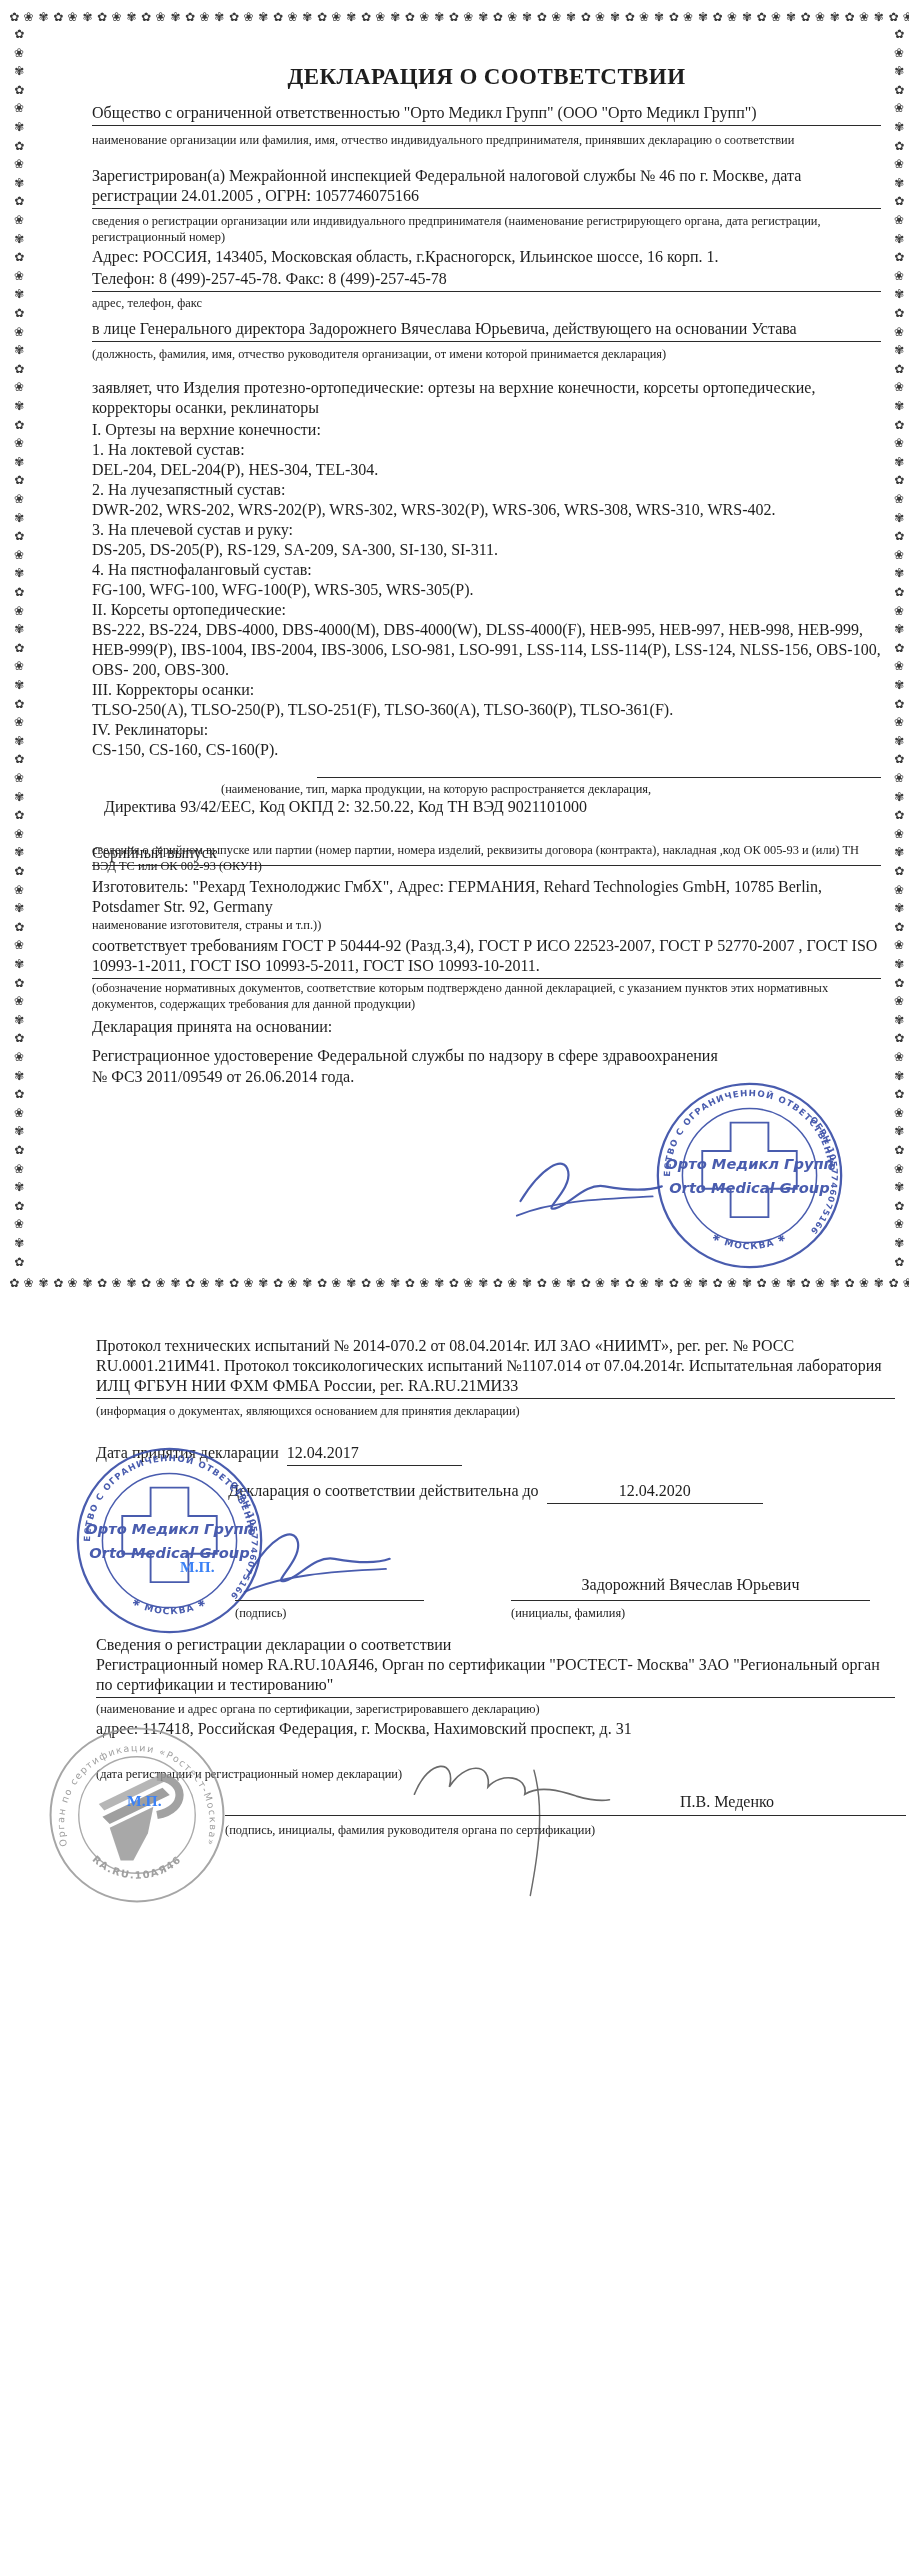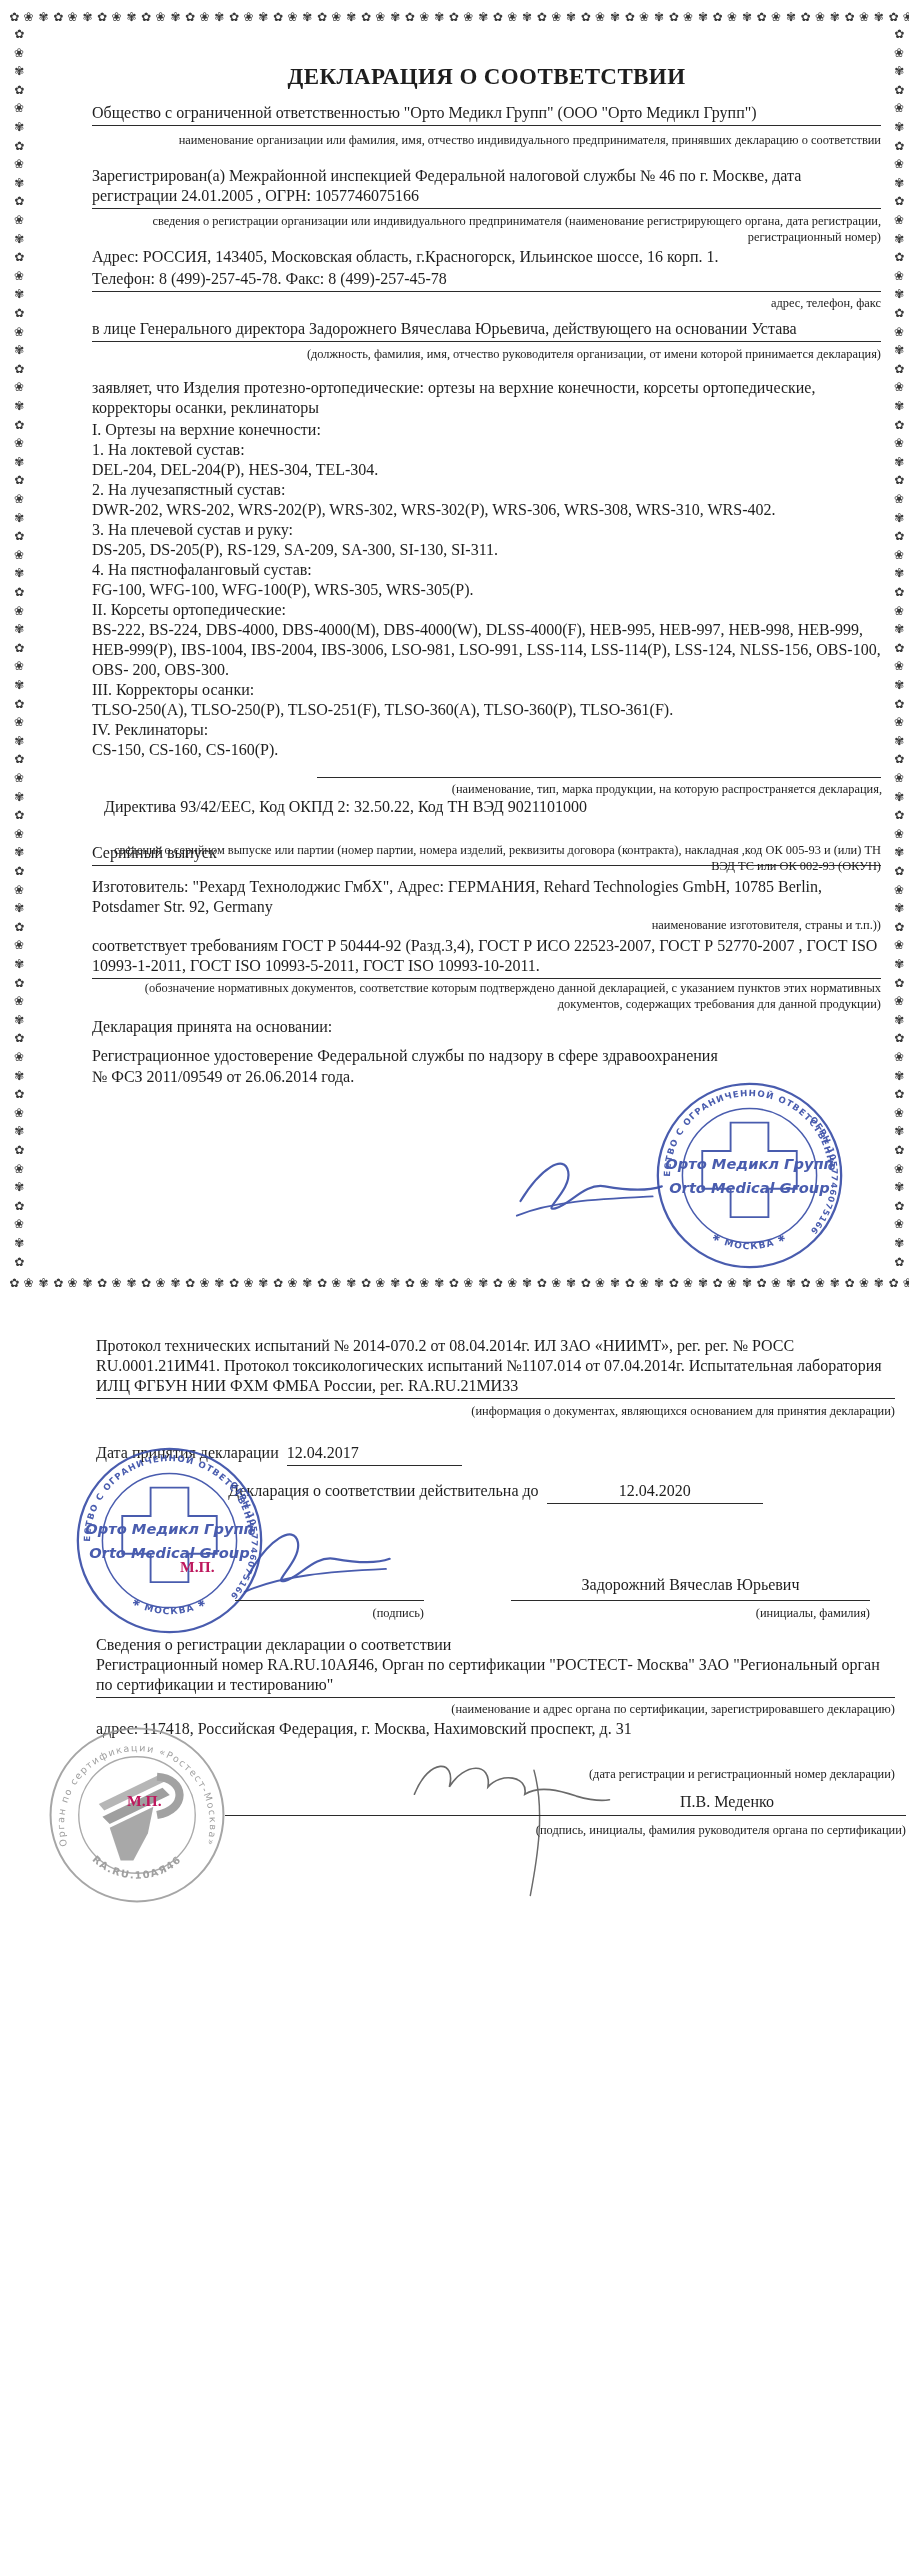--- a/index.html
+++ b/index.html
@@ -1,31 +1,31 @@
 <!DOCTYPE html>
 <html style="font-size:14.7px"><head>
 <meta charset="utf-8">
 <style>
   html,body{margin:0;padding:0;background:#fff;}
   .page{position:relative;width:920px;height:2576px;background:#ffffff;overflow:hidden;
         font-family:"Liberation Serif",serif;color:#1e1e1e;}
   .abs{position:absolute;}
   .t{font-size:16px;line-height:20px;}
-  .small{font-size:12.4px;line-height:16px;text-align:right;color:#232323;}
+  .small{font-size:12.4px;line-height:16px;text-align:left;color:#232323;}
   .ul{border-bottom:1.3px solid #2b2b2b;padding-bottom:1.8px;}
   .hr{position:absolute;border-top:1.3px solid #2b2b2b;height:0;}
   .title{font-size:23px;font-weight:bold;text-align:center;letter-spacing:0.4px;}
   .bstrip{position:absolute;color:#3a3a3a;font-family:"DejaVu Sans",sans-serif;
           font-size:12px;letter-spacing:4.6px;overflow:hidden;white-space:nowrap;}
   .bh{left:0;right:0;height:20px;line-height:20px;}
   .bv{top:20px;bottom:20px;width:20px;line-height:20px;}
   .bvl{writing-mode:vertical-lr;}
   .bvr{writing-mode:vertical-rl;}
   .stamp{position:absolute;opacity:.92;}
-  .mp{font-size:15.6px;font-weight:bold;color:#be185d;}
+  .mp{font-size:15.6px;font-weight:bold;color:#3b82f6;}
   .bold{font-weight:bold;}
   svg text{font-family:"DejaVu Sans",sans-serif;}
 </style>
 </head>
 <body>
 
 <div class="page">
 
   <div class="abs" style="left:9.2px;top:7.4px;width:900px;height:1286px;">
     <div class="bstrip bh" style="top:0;">✿❀✾✿❀✾✿❀✾✿❀✾✿❀✾✿❀✾✿❀✾✿❀✾✿❀✾✿❀✾✿❀✾✿❀✾✿❀✾✿❀✾✿❀✾✿❀✾✿❀✾✿❀✾✿❀✾✿❀✾✿❀✾✿❀✾✿❀✾✿❀✾✿❀✾✿❀✾✿❀✾✿❀✾✿❀✾✿❀✾</div>

